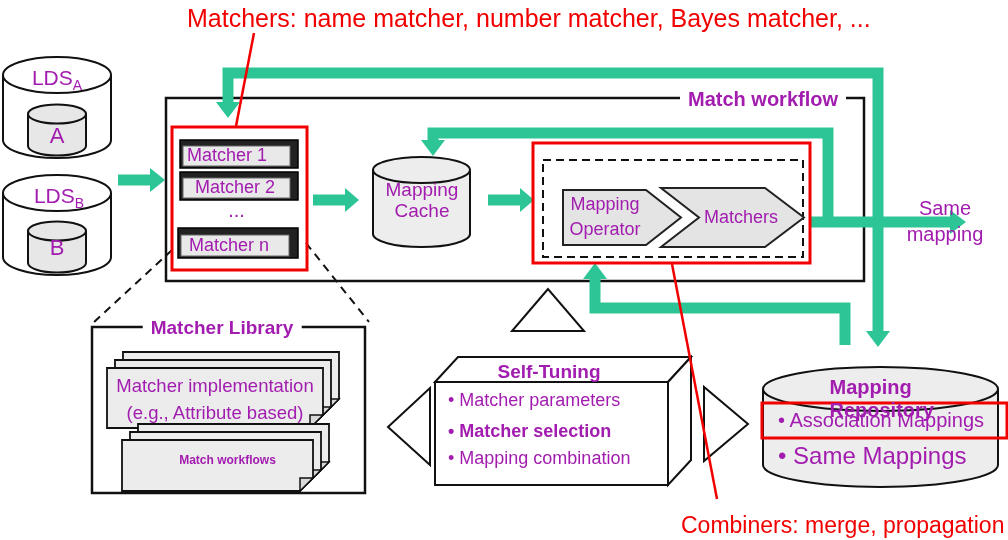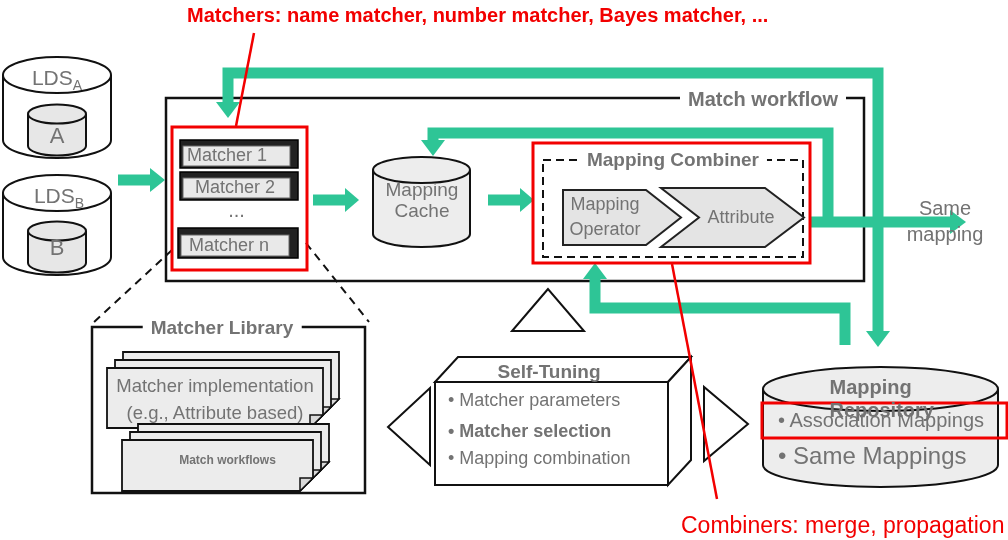--- a/index.html
+++ b/index.html
@@ -2,21 +2,21 @@
 <html style="--green: #2ec596; --red: #f20000;"><head>
 <meta charset="utf-8">
 <style>
   :root { --green:#2ec596; --red:#f20000; }
   html,body{margin:0;padding:0;background:#fff;}
   #canvas{
     position:relative;width:1008px;height:540px;background:#fff;
     font-family:"Liberation Sans",sans-serif;overflow:hidden;
   }
   #shapes{position:absolute;left:0;top:0;}
-  .lbl{position:absolute;color:#737373;line-height:1.15;}
+  .lbl{position:absolute;color:#a21caf;line-height:1.15;}
   .center{text-align:center;}
   .cx{transform:translateX(-50%);}
   .b{font-weight:bold;}
   .wbg{background:#fff;padding:0 8px;white-space:nowrap;}
   .red{color:var(--red);white-space:nowrap;}
   sub{font-size:14px;}
   
   .gline{stroke:var(--green);stroke-width:11;fill:none;}
   .ghead{fill:var(--green);stroke:none;}
   .rline{stroke:var(--red);stroke-width:2.5;fill:none;}
@@ -131,39 +131,38 @@
       <polygon class="ghead" points="595,263 583,279 607,279"></polygon>
     </g>
 
     <path class="rline" d="M254,33 L236,126"></path>
     <path class="rline" d="M672,264 L717,499"></path>
     <rect class="rrect" x="172" y="127" width="135" height="143"></rect>
     <rect class="rrect" x="533" y="143" width="277" height="120"></rect>
     <rect class="rrect" x="762" y="403" width="245" height="35"></rect>
   </svg>
 
-  <div class="lbl red" style="left:187px;top:4px;font-size:20px;font-weight:bold;">Matchers: name matcher, number matcher, Bayes matcher, ...</div>
+  <div class="lbl red" style="left:187px;top:4px;font-size:25px;">Matchers: name matcher, number matcher, Bayes matcher, ...</div>
 
   <div class="lbl cx" style="left:57px;top:66px;font-size:21px;"><span>LDS</span><sub>A</sub></div>
   <div class="lbl cx" style="left:57px;top:123px;font-size:22px;">A</div>
   <div class="lbl cx" style="left:59px;top:184px;font-size:21px;"><span>LDS</span><sub>B</sub></div>
   <div class="lbl cx" style="left:57px;top:235px;font-size:22px;">B</div>
 
   <div class="lbl cx b wbg" style="left:763px;top:88px;font-size:20px;">Match workflow</div>
 
   <div class="lbl center" style="left:183px;top:145px;width:88px;font-size:18px;">Matcher 1</div>
   <div class="lbl center" style="left:183px;top:177px;width:104px;font-size:18px;">Matcher 2</div>
   <div class="lbl center" style="left:183px;top:199px;width:107px;font-size:20px;">...</div>
   <div class="lbl center" style="left:181px;top:235px;width:96px;font-size:18px;">Matcher n</div>
 
   <div class="lbl center" style="left:376px;top:179px;width:92px;font-size:19px;line-height:21px;">Mapping Cache</div>
 
-  <div class="lbl cx b wbg" style="left:673px;top:149px;font-size:19px;">Mapping Combiner</div>
   <div class="lbl center" style="left:562px;top:192px;width:86px;font-size:18px;line-height:25px;">Mapping Operator</div>
-  <div class="lbl center" style="left:691px;top:207px;width:100px;font-size:18px;">Attribute</div>
+  <div class="lbl center" style="left:691px;top:207px;width:100px;font-size:18px;">Matchers</div>
 
   <div class="lbl center" style="left:895px;top:195px;width:100px;font-size:20px;line-height:26px;">Same mapping</div>
 
   <div class="lbl cx b wbg" style="left:222px;top:317px;font-size:19px;">Matcher Library</div>
   <div class="lbl center" style="left:109px;top:372px;width:212px;font-size:18.5px;line-height:27px;">Matcher implementation (e.g., Attribute based)</div>
   <div class="lbl center" style="left:124px;top:454px;width:207px;font-size:12px;font-weight:bold;">Match workflows</div>
 
   <div class="lbl cx b" style="left:549px;top:361px;font-size:19px;">Self-Tuning</div>
   <div class="lbl" style="left:448px;top:390px;font-size:18px;">• Matcher parameters</div>
   <div class="lbl" style="left:448px;top:421px;font-size:18px;font-weight:bold;">• Matcher selection</div>

